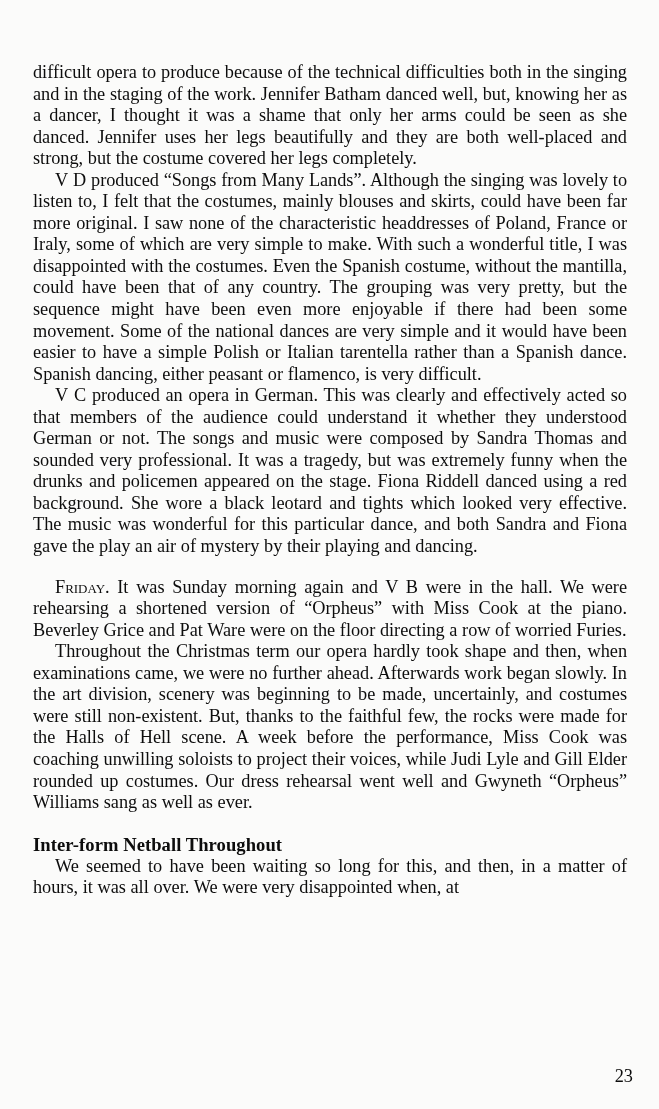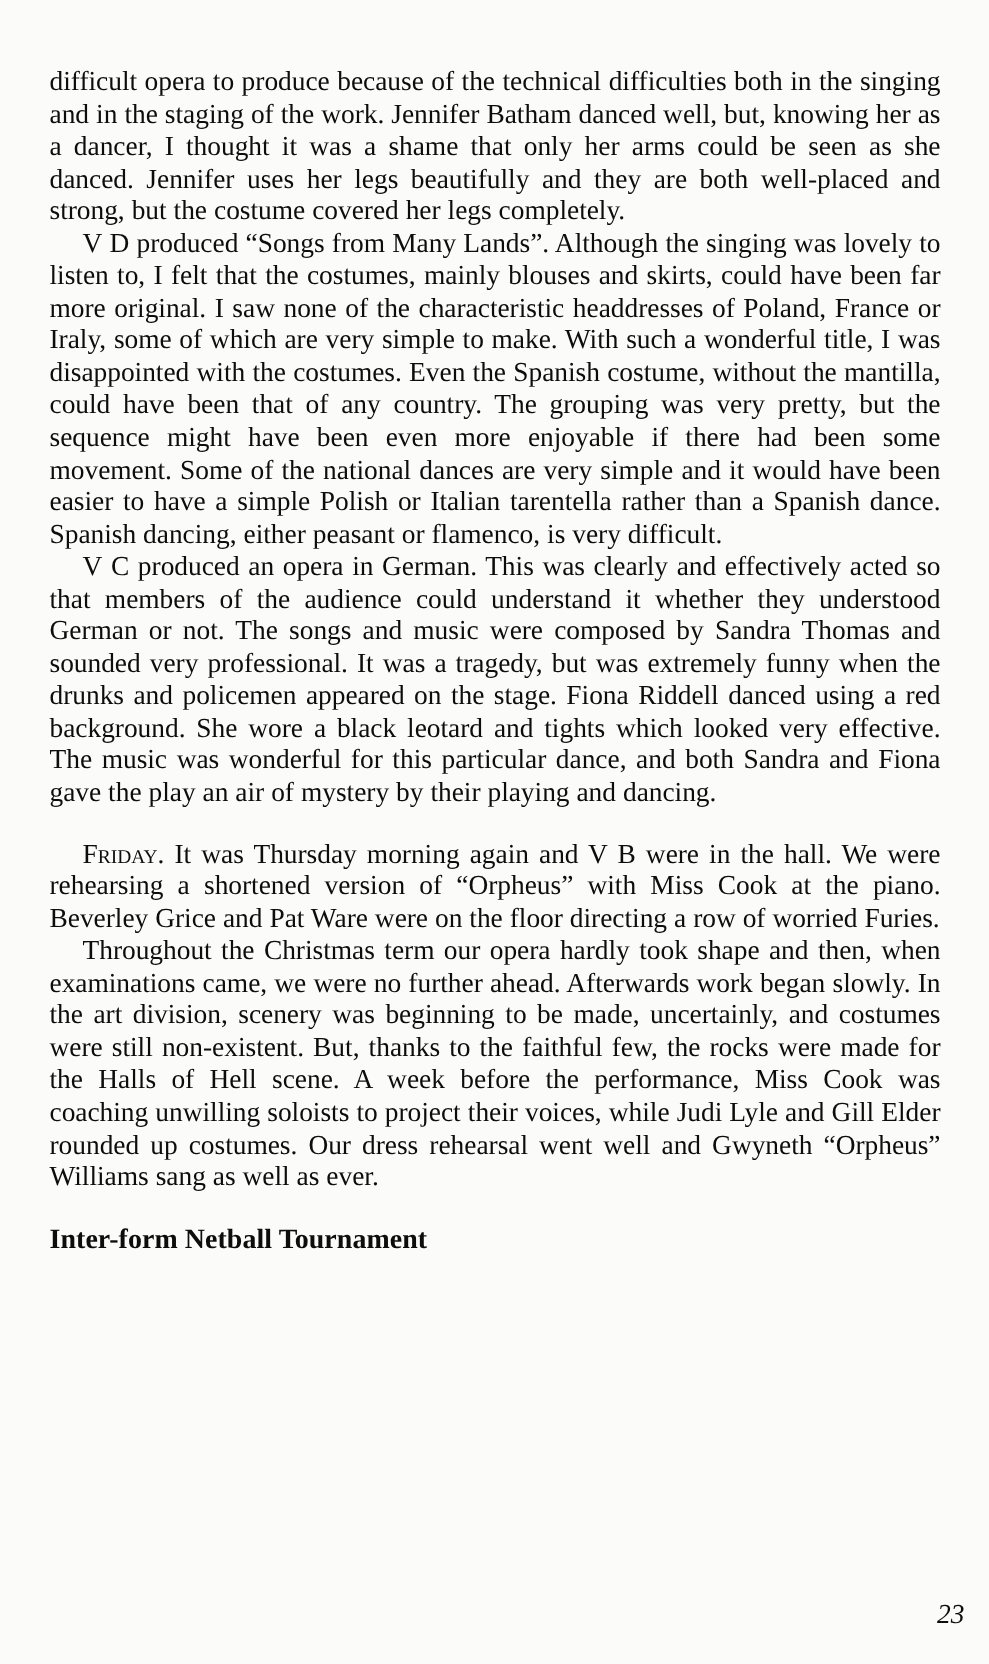--- a/index.html
+++ b/index.html
@@ -13,21 +13,21 @@
     font-family: "Liberation Serif", "DejaVu Serif", serif;
     color: #0d0d0d;
     overflow: hidden;
   }
 
   .page {
     position: relative;
     width: 659px;
     height: 1109px;
     box-sizing: border-box;
-    padding: 44px 32px 0 33px;
+    padding: 62px 32px 0 33px;
   }
 
   .textblock {
     width: 594px;
   }
 
   p.para {
     margin: 0;
     text-align: justify;
     text-justify: inter-word;
@@ -55,46 +55,46 @@
     margin: 20px 0 0 0;
     font-size: 18.6px;
     line-height: 22px;
     font-weight: bold;
     text-align: left;
     letter-spacing: 0.05px;
   }
 
   .pagenum {
     position: absolute;
-    right: 16px;
+    right: 26px;
     bottom: 22px;
     font-size: 18.3px;
     line-height: 21px;
     text-align: left;
-    font-style: italic;
   }
 </style>
 </head>
 <body>
 
 <div class="page">
 
   <div class="textblock">
 
     <p class="para noindent">difficult opera to produce because of the technical difficulties both in the singing and in the staging of the work.  Jennifer Batham danced well, but, knowing her as a dancer, I thought it was a shame that only her arms could be seen as she danced.  Jennifer uses her legs beautifully and they are both well-placed and strong, but the costume covered her legs completely.</p>
 
     <p class="para"><span>V</span>&nbsp;<span class="sc-caps">D</span><span> produced “Songs from Many Lands”.  Although the singing was lovely to listen to, I felt that the costumes, mainly blouses and skirts, could have been far more original.  I saw none of the characteristic headdresses of Poland, France or Iraly, some of which are very simple to make.  With such a wonderful title, I was disappointed with the costumes.  Even the Spanish costume, without the mantilla, could have been that of any country.  The grouping was very pretty, but the sequence might have been even more enjoyable if there had been some movement.  Some of the national dances are very simple and it would have been easier to have a simple Polish or Italian tarentella rather than a Spanish dance.  Spanish dancing, either peasant or flamenco, is very difficult.</span></p>
 
     <p class="para"><span>V</span>&nbsp;<span class="sc-caps">C</span><span> produced an opera in German.  This was clearly and effectively acted so that members of the audience could understand it whether they understood German or not.  The songs and music were composed by Sandra Thomas and sounded very professional.  It was a tragedy, but was extremely funny when the drunks and policemen appeared on the stage.  Fiona Riddell danced using a red background.  She wore a black leotard and tights which looked very effective.  The music was wonderful for this particular dance, and both Sandra and Fiona gave the play an air of mystery by their playing and dancing.</span></p>
 
-    <p class="para section-gap"><span class="sc-caps">Friday</span><span>.  It was Thursday morning again and V B were in the hall. We were rehearsing a shortened version of “Orpheus” with Miss Cook at the piano.  Beverley Grice and Pat Ware were on the floor directing a row of worried Furies.</span></p>
+    <p class="para section-gap"><span class="sc-caps">Friday</span><span>.  It was Sunday morning again and V B were in the hall. We were rehearsing a shortened version of “Orpheus” with Miss Cook at the piano.  Beverley Grice and Pat Ware were on the floor directing a row of worried Furies.</span></p>
 
     <p class="para">Throughout the Christmas term our opera hardly took shape and then, when examinations came, we were no further ahead.  Afterwards work began slowly.  In the art division, scenery was beginning to be made, uncertainly, and costumes were still non-existent.  But, thanks to the faithful few, the rocks were made for the Halls of Hell scene.  A week before the performance, Miss Cook was coaching unwilling soloists to project their voices, while Judi Lyle and Gill Elder rounded up costumes.  Our dress rehearsal went well and Gwyneth “Orpheus” Williams sang as well as ever.</p>
 
 
-    <h2 class="heading">Inter-form Netball Tournament</h2>
+    <h2 class="heading">Inter-form Netball Throughout</h2>
 
+    <p class="para">We seemed to have been waiting so long for this, and then, in a matter of hours, it was all over.  We were very disappointed when, at</p>
 
   </div>
 
   <div class="pagenum">23</div>
 
 </div>
 
 </body></html>

